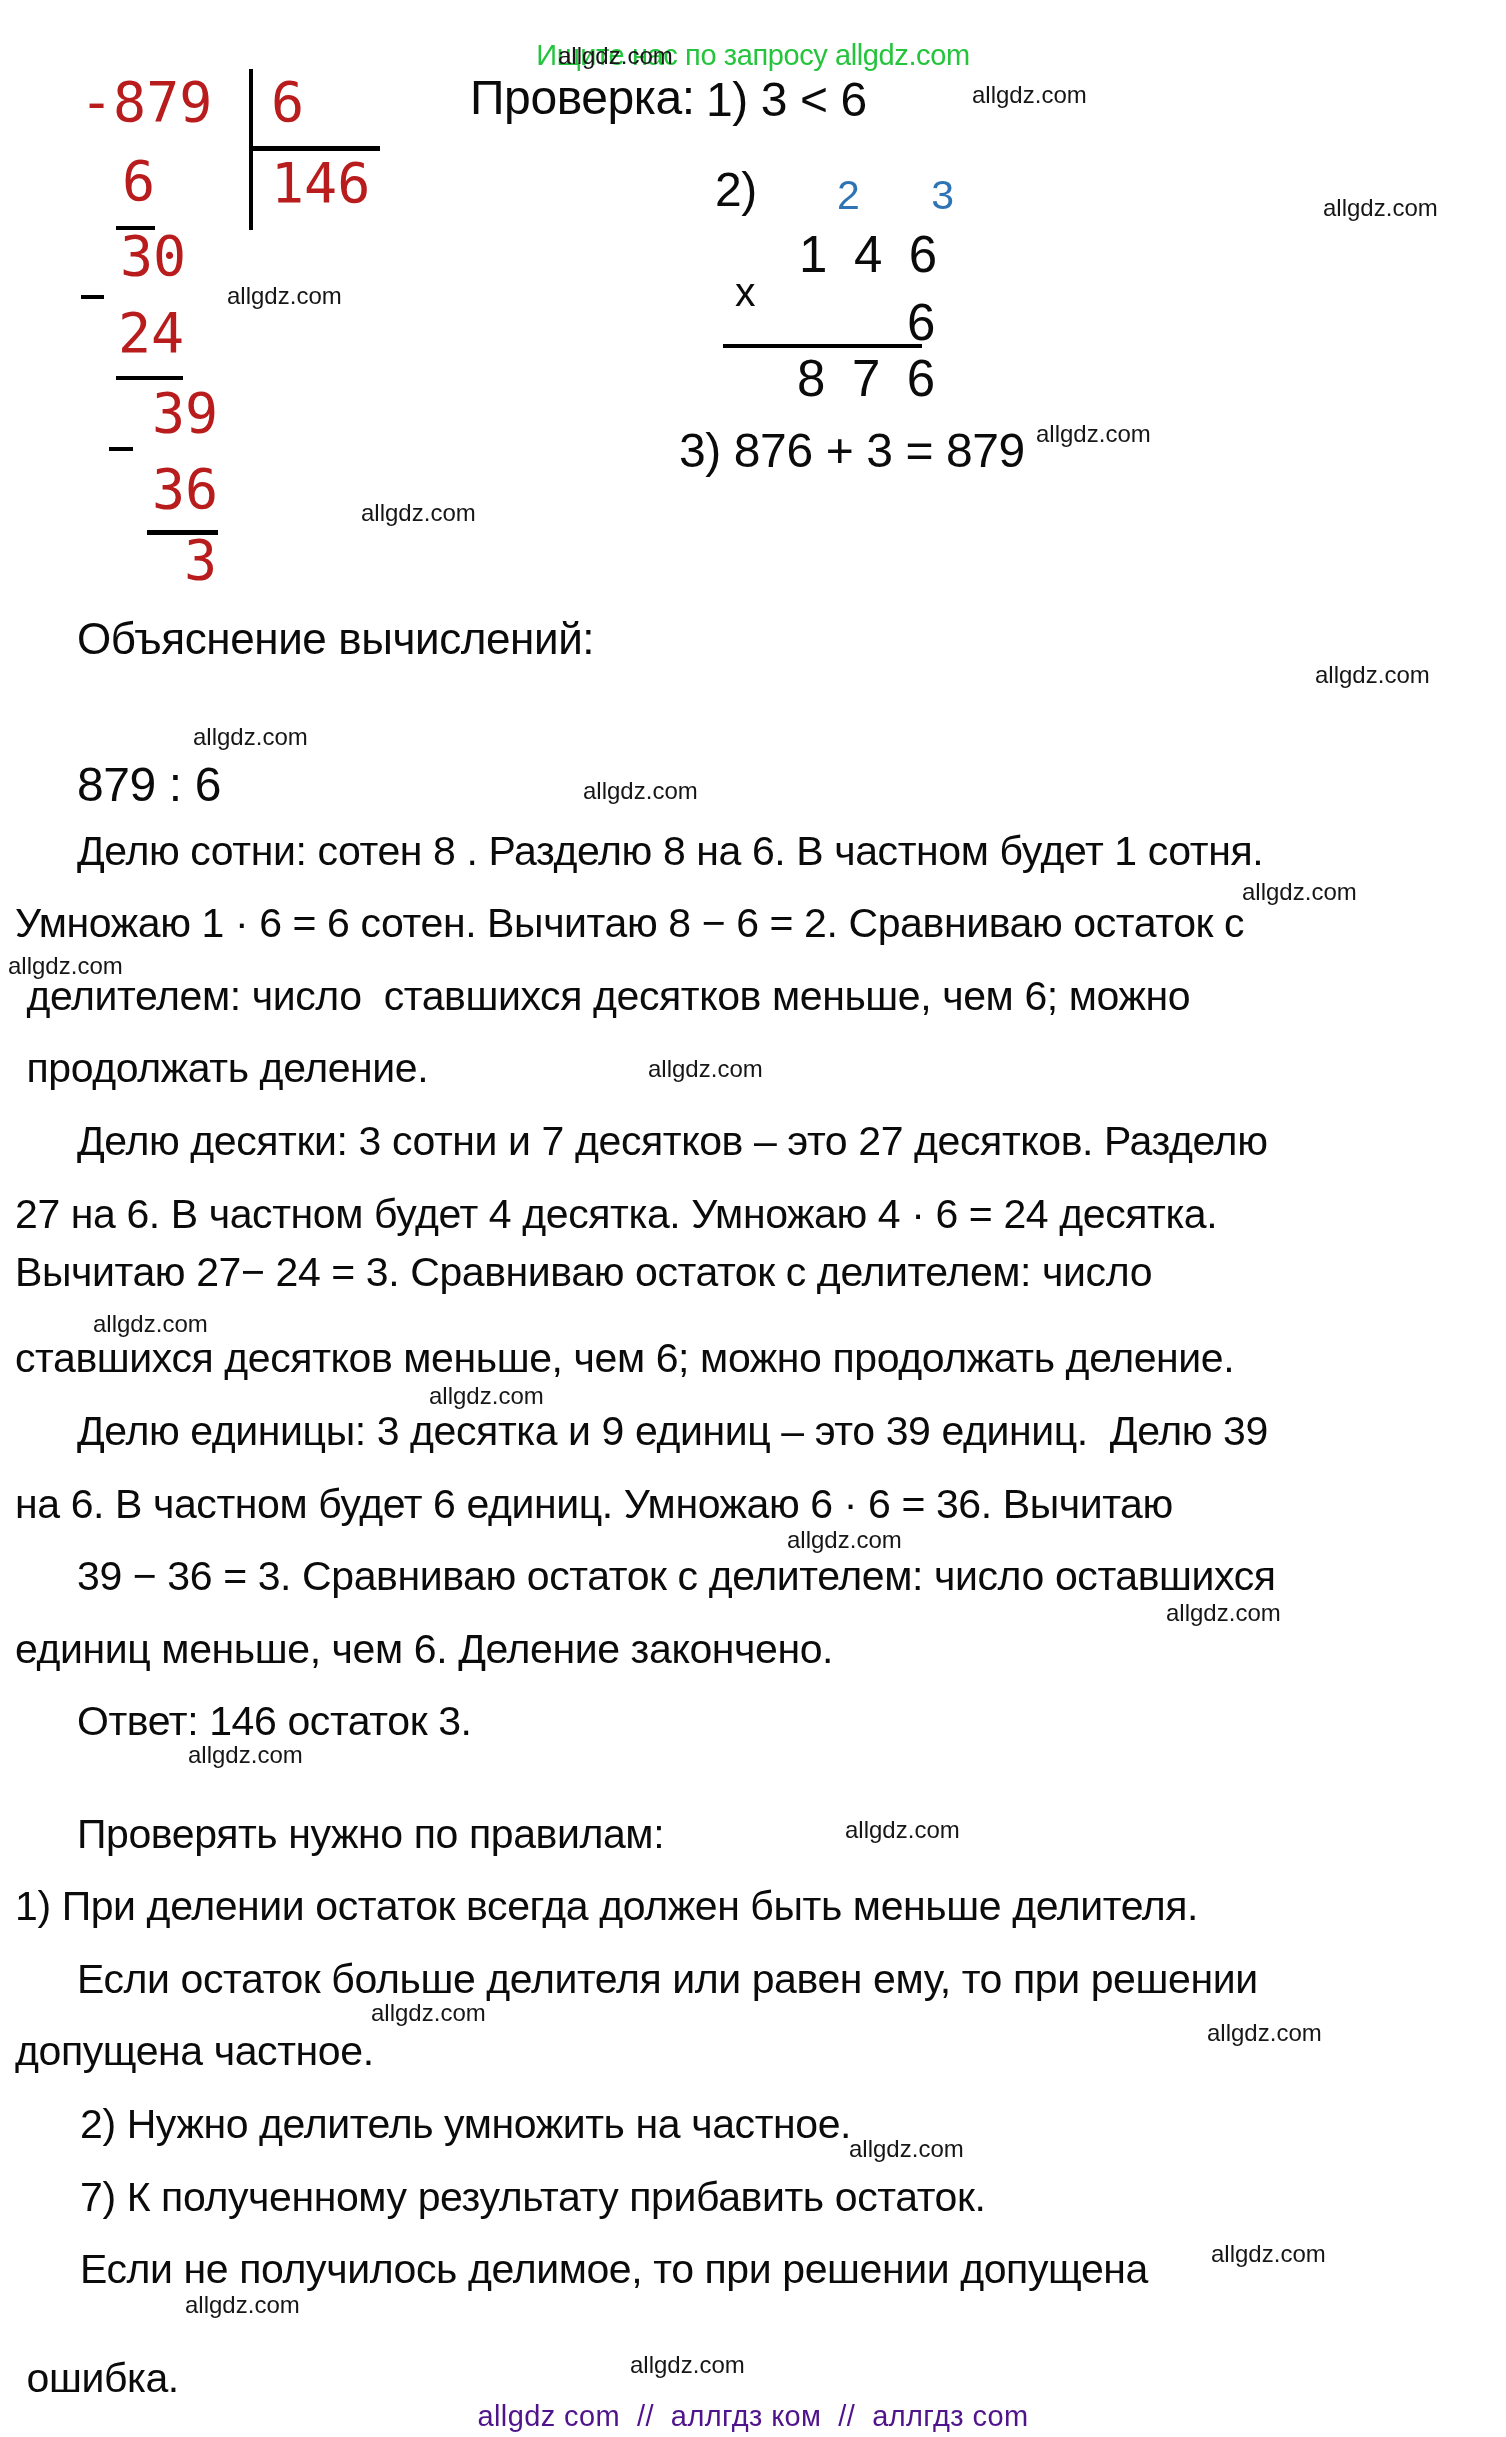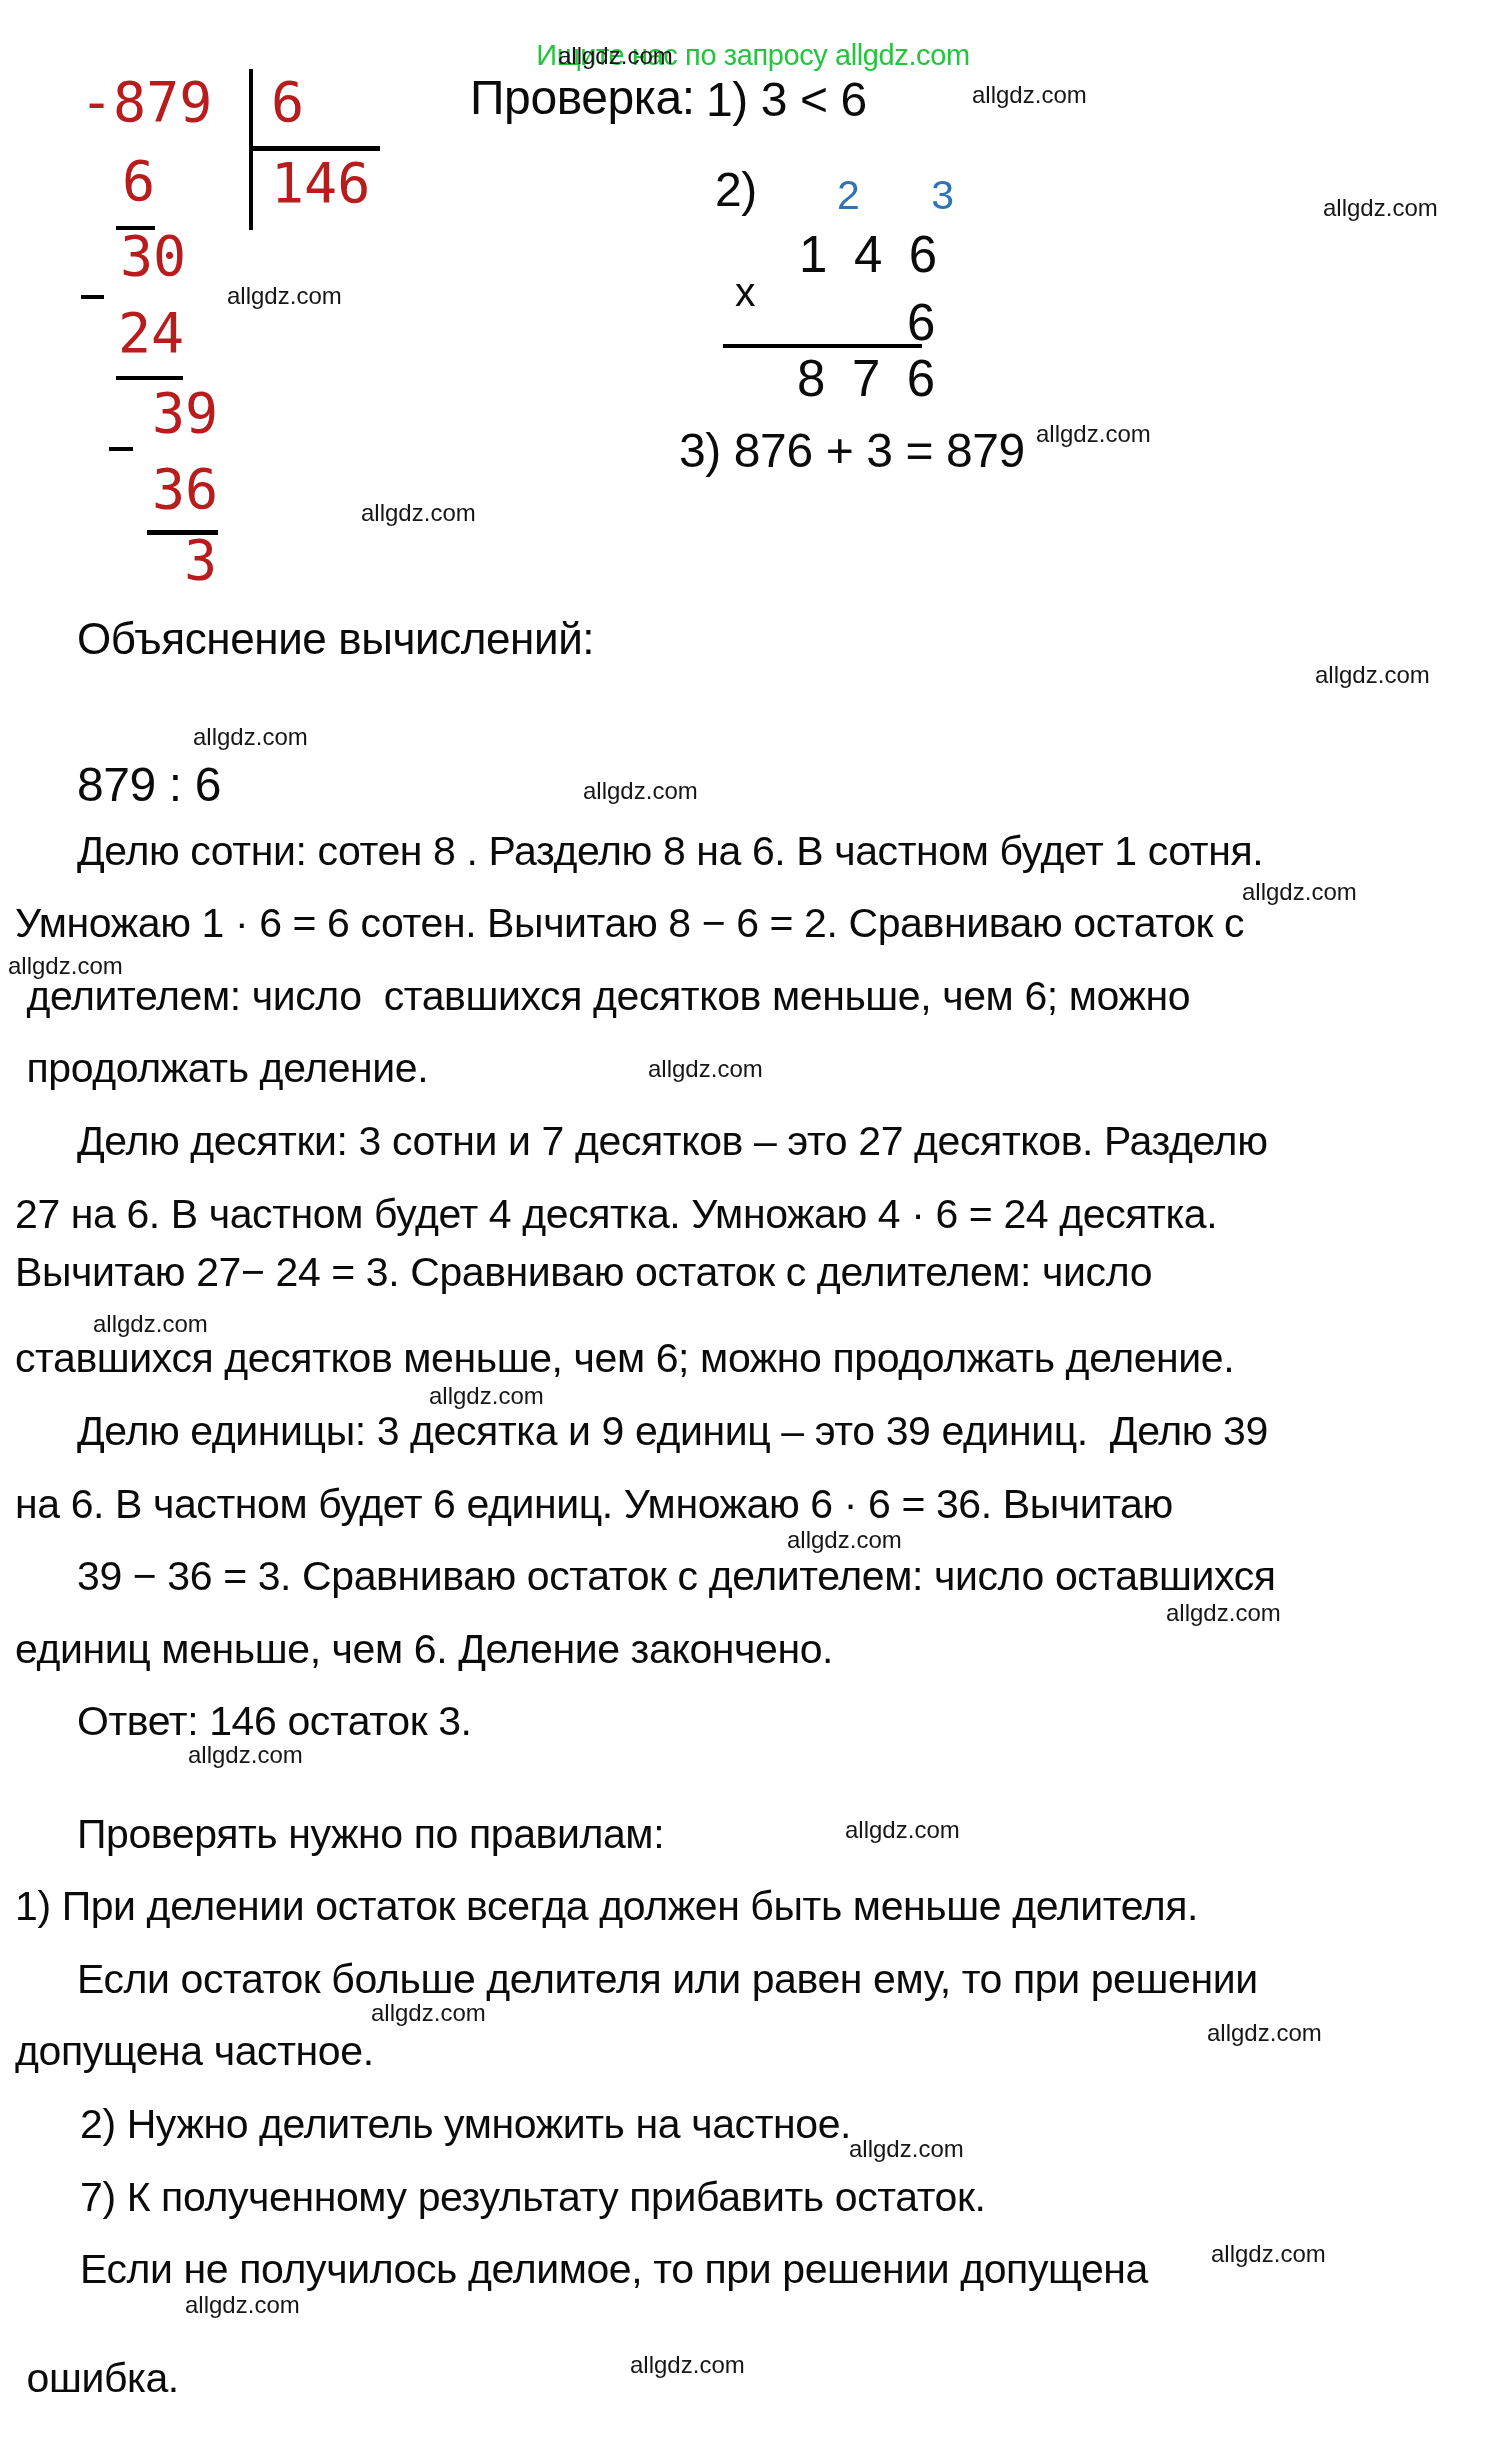--- a/index.html
+++ b/index.html
@@ -110,15 +110,16 @@
     <div class="t b" style="left:77px;top:1814px">Проверять нужно по правилам:</div>
     <div class="t b" style="left:15px;top:1886px">1) При делении остаток всегда должен быть меньше делителя.</div>
     <div class="t b" style="left:77px;top:1959px">Если остаток больше делителя или равен ему, то при решении</div>
     <div class="t b" style="left:15px;top:2031px">допущена частное.</div>
     <div class="t b" style="left:80px;top:2104px">2) Нужно делитель умножить на частное.</div>
     <div class="t b" style="left:80px;top:2177px">7) К полученному результату прибавить остаток.</div>
     <div class="t b" style="left:80px;top:2249px">Если не получилось делимое, то при решении допущена</div>
     <div class="t b" style="left:26.5px;top:2358px">ошибка.</div>
   </div>
 
+  <div class="t purple" style="left:50%;transform:translateX(-50%);top:2402px;font-size:29px;letter-spacing:0.4px;">allgdz com  //  аллгдз ком  //  аллгдз com</div>
 
 </div>
 
 
 </body></html>

